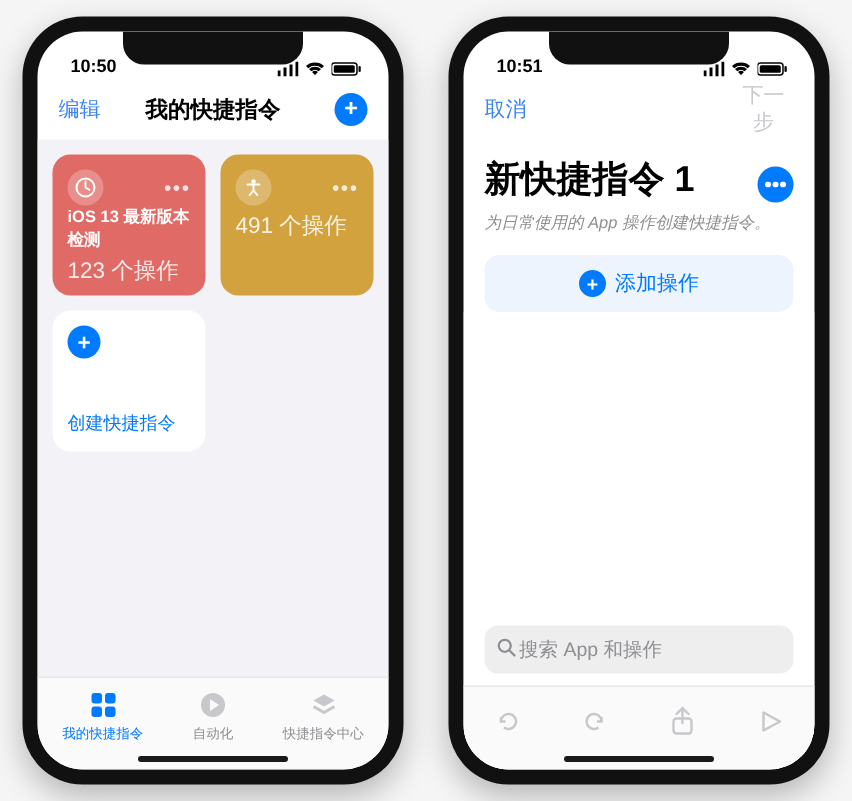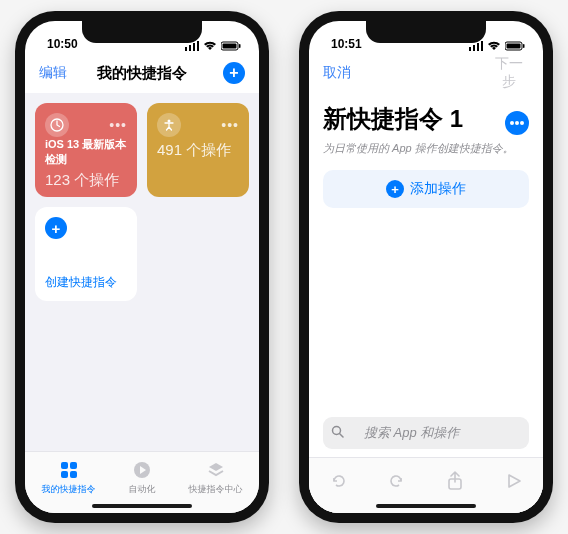--- a/index.html
+++ b/index.html
@@ -97,21 +97,21 @@
     background: #eef4fd; display: flex; align-items: center; justify-content: center;
     color: #007aff; font-size: 14px; font-weight: 500; gap: 6px;
   }
   .add-action .pc {
     width: 18px; height: 18px; border-radius: 50%; background: #007aff; color: #fff;
     display: inline-flex; align-items: center; justify-content: center; font-size: 13px; font-weight: 700;
   }
   .content2 { flex: 1; background: #fff; display: flex; flex-direction: column; }
   .search2 {
     margin: 0 14px; height: 32px; background: #eeeeef; border-radius: 9px;
-    display: flex; align-items: center; padding: 0 8px; color: #8e8e93; font-size: 13px; gap: 20px; font-style: italic;
+    display: flex; align-items: center; padding: 0 8px; color: #8e8e93; font-size: 13px; gap: 2px;
   }
   .bottom-tools {
     height: 56px; border-top: 1px solid #e5e5ea; background: #fafafa;
     display: flex; align-items: center; justify-content: space-around;
     color: #c7c7cc; padding-bottom: 10px;
   }
   .tool { width: 22px; height: 22px; display: flex; align-items: center; justify-content: center; }
 </style>
 </head>
 <body>

